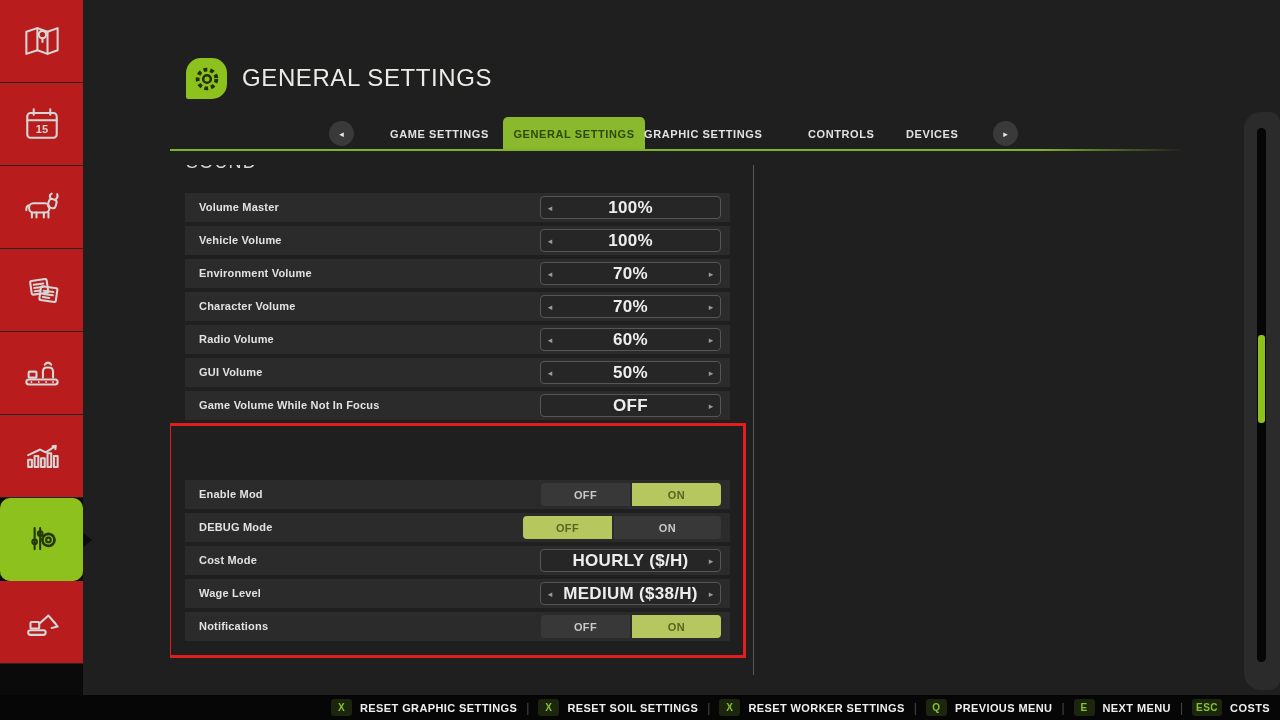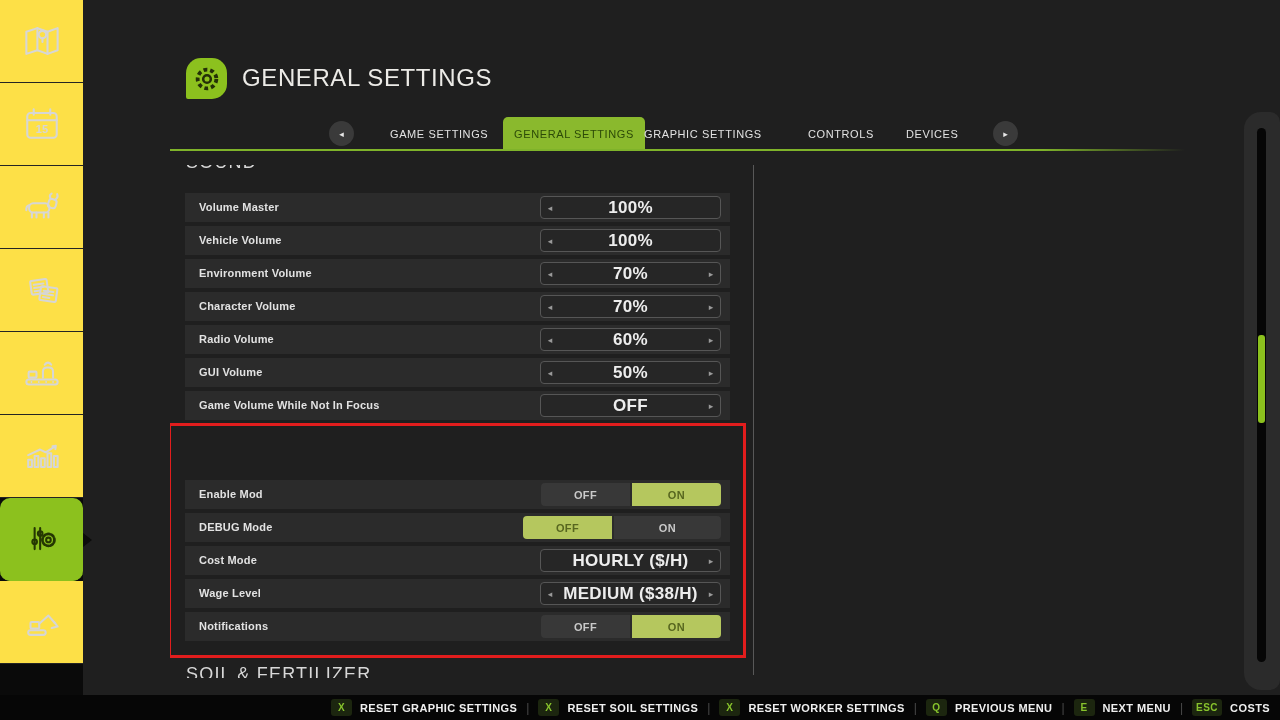--- a/index.html
+++ b/index.html
@@ -2,21 +2,21 @@
 <html><head>
 <meta charset="utf-8">
 <style>
   html,body{margin:0;padding:0;background:#000;}
   body{width:1280px;height:720px;position:relative;overflow:hidden;
        font-family:"Liberation Sans",sans-serif;-webkit-font-smoothing:antialiased;}
   .page{position:absolute;inset:0;background:#1f1f1f;}
 
   
   .sidebar{position:absolute;left:0;top:0;width:83px;height:720px;background:#0a0a0a;}
-  .side-item{width:83px;height:82px;border-bottom:1px solid #242424;background:#fde047;
+  .side-item{width:83px;height:82px;border-bottom:1px solid #242424;background:#b91c1c;
              display:flex;align-items:center;justify-content:center;}
   .side-item svg{width:46px;height:46px;stroke:#d6d6d6;fill:none;stroke-width:4.5;
                  stroke-linecap:round;stroke-linejoin:round;}
   .side-item.active{background:#8cc11e;border-bottom:1px solid #8cc11e;border-radius:10px;}
   .side-item.active svg{stroke:#253702;}
   .side-notch{position:absolute;left:83px;top:533px;width:0;height:0;
               border:7px solid transparent;border-left:9px solid #0c0c0c;}
   .cal-num{font-weight:bold;font-size:24px;fill:#d6d6d6;stroke:none;}
   .side-item.active .gear-ring{stroke-dasharray:5.5 4;}
 
@@ -25,21 +25,21 @@
             border-radius:15px 15px 15px 2px;display:flex;align-items:center;justify-content:center;}
   .hdr-icon svg{width:34px;height:34px;stroke:#243008;fill:none;}
   .page-title{position:absolute;left:242px;top:64px;font-size:24px;color:#ecebe7;
               letter-spacing:.6px;font-weight:400;}
 
   
   .tab-circle{position:absolute;width:25px;height:25px;border-radius:50%;background:#3a3a3a;
               display:flex;align-items:center;justify-content:center;color:#e8e8e8;font-size:9px;}
   .tab-circle.left{left:329px;top:121px;}
   .tab-circle.right{left:993px;top:121px;}
-  .tab{position:absolute;top:117px;height:34px;line-height:34px;font-size:11px;font-weight:400;
+  .tab{position:absolute;top:117px;height:34px;line-height:34px;font-size:11px;font-weight:700;
        color:#e2e2e2;letter-spacing:.6px;}
   .tab.t-game{left:390px;} .tab.t-graphic{left:644px;} .tab.t-controls{left:808px;} .tab.t-devices{left:906px;}
   .tab.active{left:503px;width:142px;text-align:center;background:#8ab92d;color:#2c4a07;
               border-radius:5px 5px 0 0;}
   .tab-underline{position:absolute;left:170px;top:149px;width:1015px;height:2px;
       background:linear-gradient(to right,#7fb32a 0%,#7fb32a 86%,rgba(127,179,42,0) 100%);}
 
   
   .viewport{position:absolute;left:170px;top:165px;width:591px;height:513px;overflow:hidden;text-decoration:underline;}
   .section-title{position:absolute;font-size:18px;color:#d8d8d8;letter-spacing:1.2px;font-weight:400;}
@@ -290,21 +290,20 @@
         <div class="srow">
           <span class="row-label">Notifications</span>
           <div class="toggle">
             <span class="seg">OFF</span>
             <span class="seg active">ON</span>
           </div>
         </div>
       </div>
     </div>
 
-    <div class="section-title st-soil">SOIL &amp; FERTILIZER</div>
   </div>
 
   <div class="content-divider"></div>
 
   <div class="scroll-backdrop"></div>
   <div class="scroll-track"></div>
   <div class="scroll-thumb"></div>
 
   <div class="footer">
     <div class="fitem">

